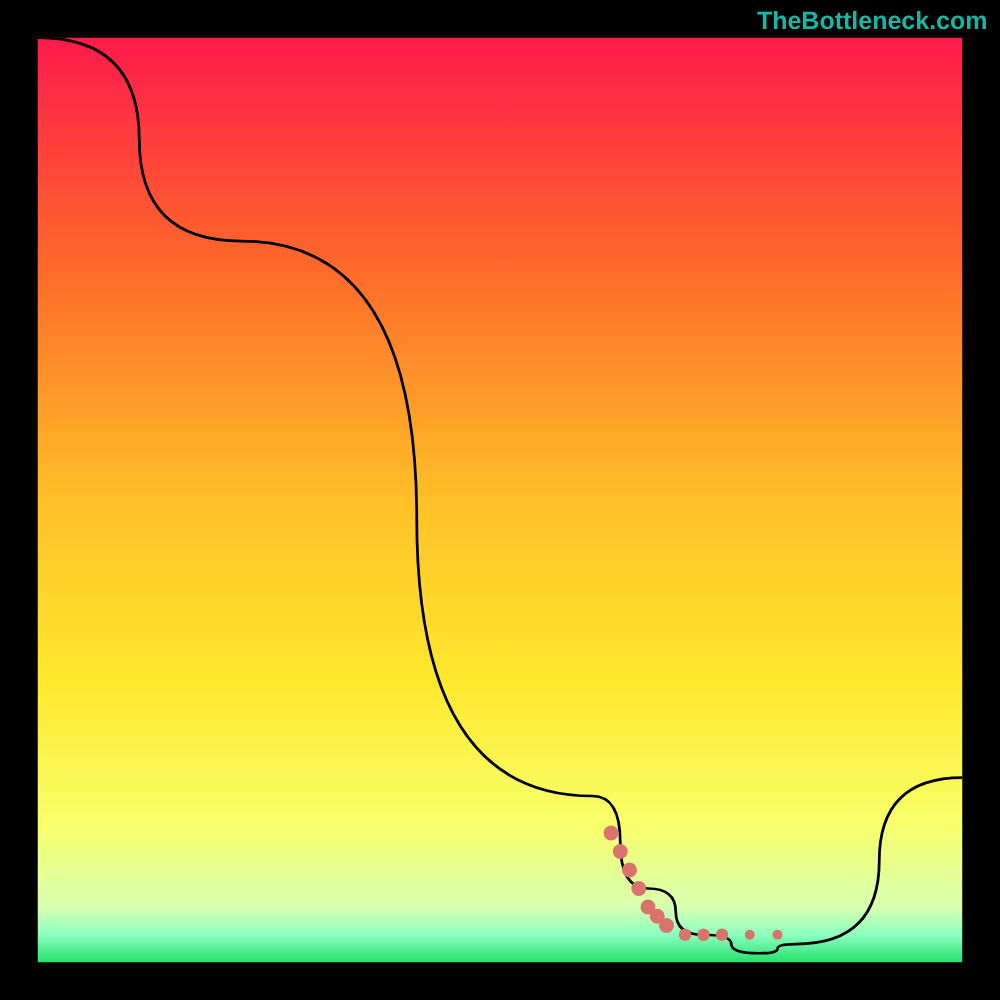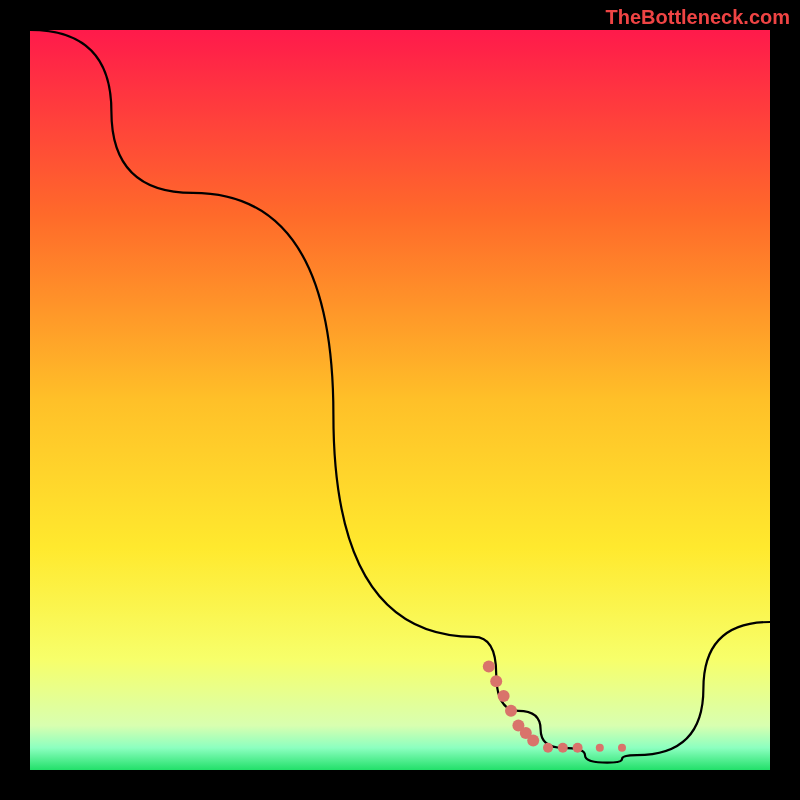--- a/index.html
+++ b/index.html
@@ -23,21 +23,21 @@
     position: absolute;
     left: 0;
     top: 0;
     width: 740px;
     height: 740px;
   }
   .watermark {
     position: absolute;
     top: 6px;
     right: 10px;
-    color: #ef4444;
+    color: #14b8a6;
     font-size: 20px;
     font-weight: 600;
     user-select: none;
   }
   svg {
     display: block;
   }
 </style>
 </head>
 <body>

